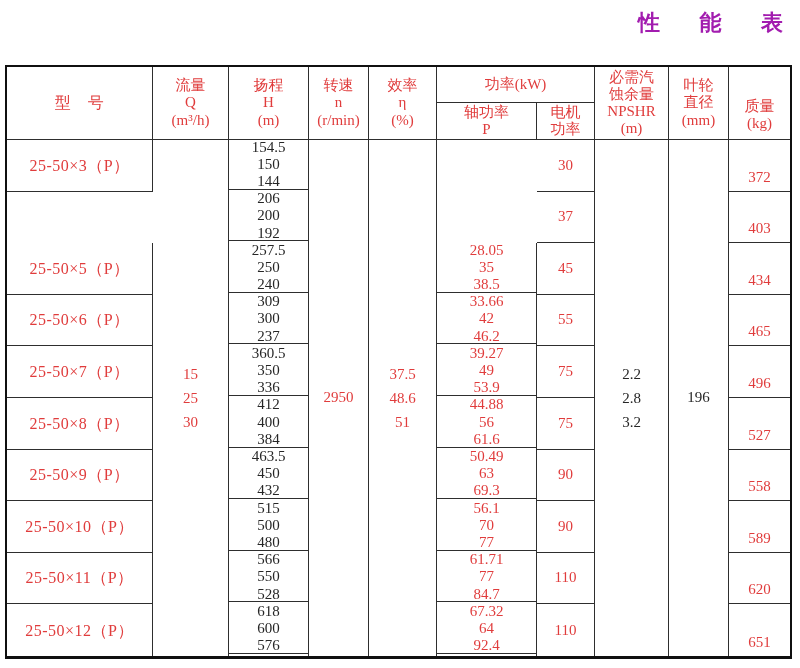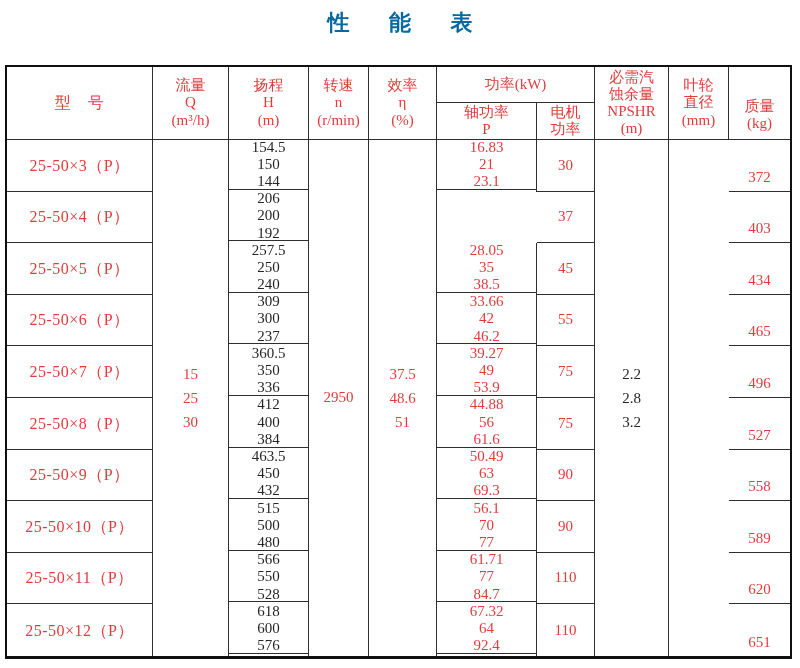--- a/index.html
+++ b/index.html
@@ -9,26 +9,26 @@
     --frame:#101010;
   }
   html,body{margin:0;padding:0;background:#ffffff;}
   body{
     width:800px;height:668px;overflow:hidden;
     font-family:"Liberation Serif","DejaVu Serif",serif;
     color:var(--ink);
   }
   .title{
     margin-top:8px;
-    text-align:center;
+    text-align:right;
     font-size:22px;
     font-weight:bold;
     letter-spacing:17px;
     text-indent:17px;
-    color:#0369a1;
+    color:#a21caf;
   }
   .perf-table{
     box-sizing:content-box;
     width:783px;
     margin:27px 0 0 5px;
     border:2px solid var(--frame);
     border-bottom-width:3px;
     display:grid;
     grid-template-columns:146px 76px 80px 60px 68px 100px 58px 74px 60px 61px;
     grid-template-rows:36px 37px repeat(10,51.6px);
@@ -134,36 +134,31 @@
     <div>48.6</div>
     <div>51</div>
   </div>
 
   <div class="c blk nb merged" style="grid-area:3/8/13/9">
     <div>2.2</div>
     <div>2.8</div>
     <div>3.2</div>
   </div>
 
+  <div class="c blk nb" style="grid-area:3/9/13/10">196</div>
 
   <div class="c red model" style="grid-area:3/1/4/2">25-50×3（P）</div>
   <div class="c blk off" style="grid-area:3/3/4/4">
     <div>154.5</div>
     <div>150</div>
     <div>144</div>
   </div>
-  <div class="c red off" style="grid-area:3/6/4/7">
-    <div>16.83</div>
-    <div>21</div>
-    <div>23.1</div>
-  </div>
   <div class="c red" style="grid-area:3/7/4/8">30</div>
   <div class="c red nr" style="grid-area:3/10/4/11">372</div>
 
-  <div class="c red model" style="grid-area:4/1/5/2">25-50×4（P）</div>
   <div class="c blk off" style="grid-area:4/3/5/4">
     <div>206</div>
     <div>200</div>
     <div>192</div>
   </div>
   <div class="c red" style="grid-area:4/7/5/8">37</div>
   <div class="c red nr" style="grid-area:4/10/5/11">403</div>
 
   <div class="c red model" style="grid-area:5/1/6/2">25-50×5（P）</div>
   <div class="c blk off" style="grid-area:5/3/6/4">

